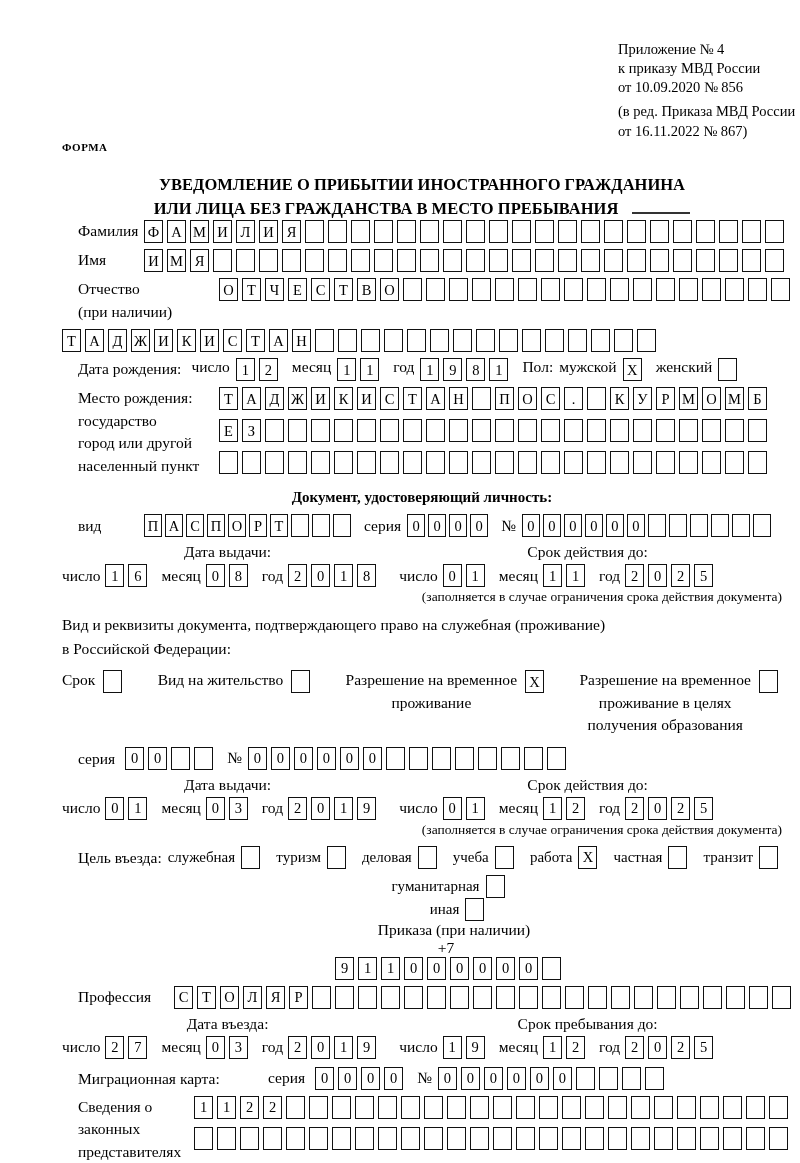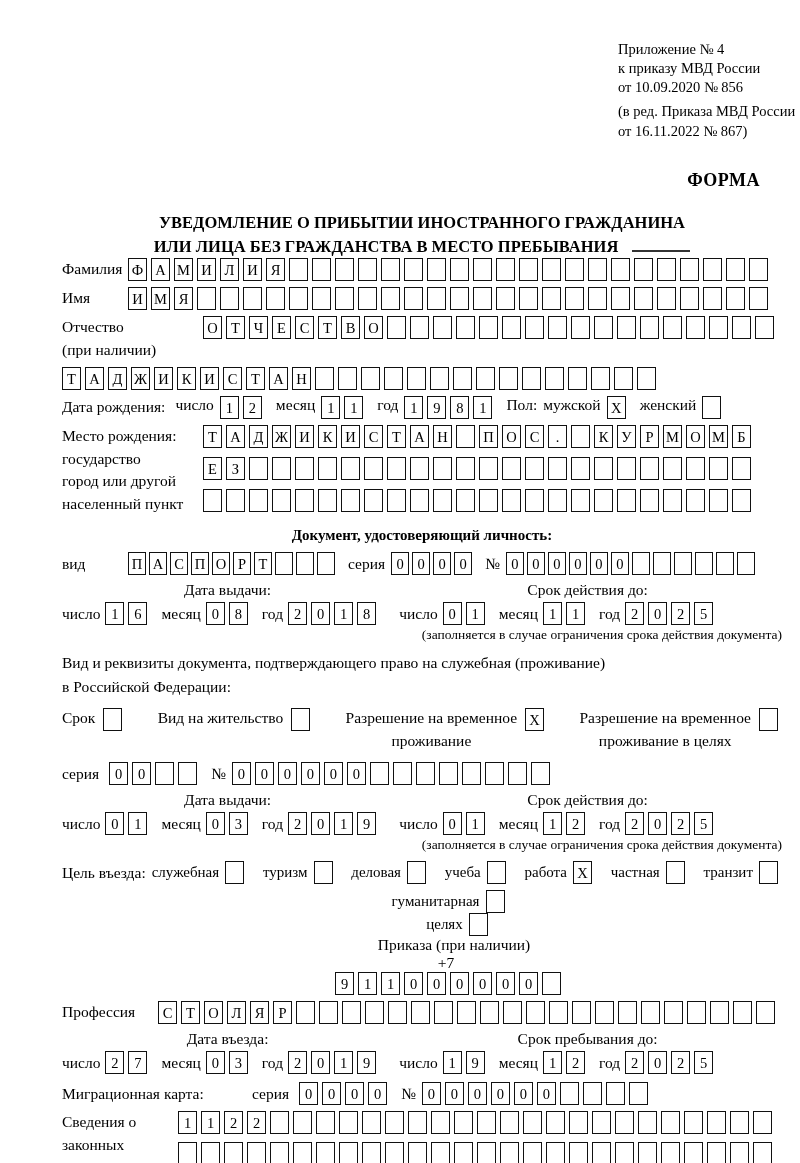--- a/index.html
+++ b/index.html
@@ -3,30 +3,30 @@
 <meta charset="utf-8">
 <style>
   html,body{margin:0;padding:0;background:#fff;}
   body{width:800px;height:1163px;overflow:hidden;color:#000;
        font-family:"Liberation Serif", serif;}
   .page{box-sizing:border-box;width:800px;height:1163px;padding:40px 18px 0 62px;overflow:hidden;}
 
   
   .ref-block{margin-left:556px;font-size:14.5px;line-height:1.32;white-space:nowrap;}
   .ref-block .ref2{margin-top:5px;}
-  .forma{font-weight:bold;text-align:right;padding-right:22px;margin-top:29px;font-size:18px;letter-spacing:.5px;}
+  .forma{font-weight:bold;padding-right:22px;margin-top:0;font-size:11px;letter-spacing:.5px;}
 
   
   .title{margin-top:20px;text-align:center;font-weight:bold;font-size:16.5px;line-height:1.45;}
   .title-underline{display:inline-block;width:58px;border-bottom:2.2px solid #333;margin-left:14px;vertical-align:baseline;}
   .sec-heading{margin-top:26px;margin-bottom:14px;font-weight:bold;font-size:15px;letter-spacing:.2px;white-space:nowrap;}
 
   
   .row{display:flex;align-items:flex-start;margin-bottom:6px;white-space:nowrap;}
-  .lbl{font-size:15.5px;line-height:1.4;flex:none;}
+  .lbl{font-size:15.5px;line-height:1.4;flex:none;margin-left:16px;}
   .lbl-2l{line-height:1.45;}
   .cells{display:flex;flex:none;}
   .cbox{display:inline-flex;flex:none;align-items:center;justify-content:center;
         width:19px;height:23px;box-sizing:border-box;border:1.6px solid #111;
         margin-right:4px;font-size:14.5px;line-height:1;background:#fff;}
   .sm .cbox{width:18px;margin-right:3px;}
   .w66{width:66px;} .w96{width:96px;} .w118{width:118px;} .w141{width:141px;} .w116{width:116px;}
 
   .inline-gap{margin:0 6px 0 10px;font-size:15.5px;}
   .kw{font-size:15.5px;margin-right:6px;}
@@ -451,20 +451,21 @@
         <div>проживание</div>
       </span>
       <div class="cells">
           <span class="cbox">X</span>
         </div>
     </div>
     <div class="opt">
       <span class="olbl">
         <div>Разрешение на временное</div>
         <div>проживание в целях</div>
+        <div>получения образования</div>
       </span>
       <div class="cells">
           <span class="cbox"></span>
         </div>
     </div>
   </div>
 
   <div class="row" style="align-items:center;">
     <div class="lbl">серия</div>
     <span class="dg-sp"></span>
@@ -592,21 +593,21 @@
   </div>
 
   <div class="row row2-indent" style="align-items:center;flex-direction:column;">
     <div class="popt">
         <span class="olbl">гуманитарная</span>
         <div class="cells">
           <span class="cbox"></span>
         </div>
       </div>
     <div class="popt" style="margin-left:18px;">
-        <span class="olbl">целях</span>
+        <span class="olbl">иная</span>
         <div class="cells">
           <span class="cbox"></span>
         </div>
       </div>
     <span class="phone-lbl">Приказа (при наличии)</span>
     <span class="plus">+7</span>
     <div class="cells">
         <span class="cbox">9</span>
         <span class="cbox">1</span>
         <span class="cbox">1</span>

